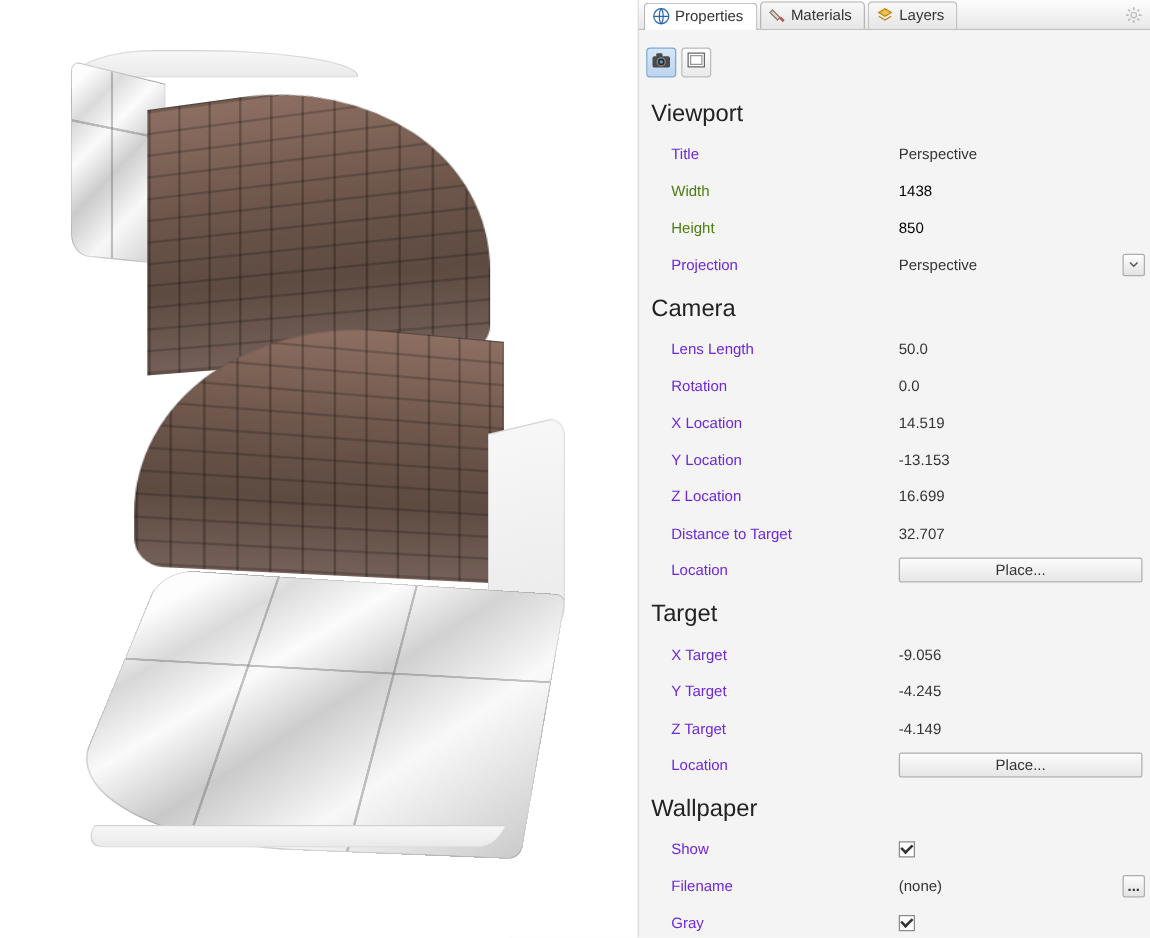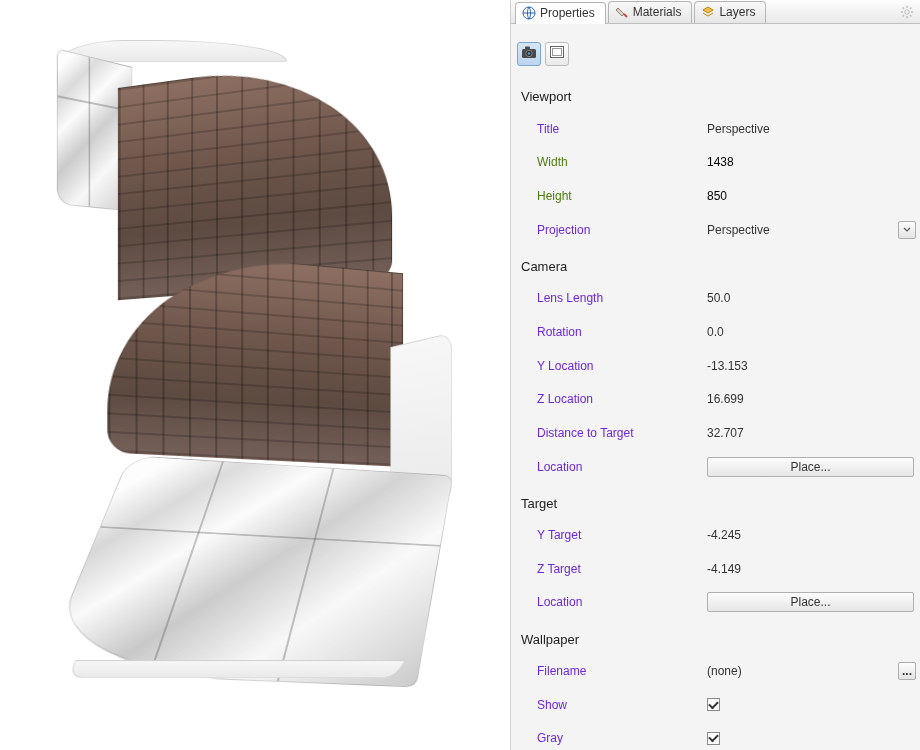--- a/index.html
+++ b/index.html
@@ -8,25 +8,25 @@
   .panel { flex: 1; display: flex; flex-direction: column; background: #f4f4f4; border-left: 1px solid #d0d0d0; justify-content: space-between; }
   .tabs { display: flex; align-items: center; height: 24px; background: linear-gradient(#fdfdfd,#e8e8e8); border-bottom: 1px solid #c0c0c0; padding-left: 4px; gap: 2px; }
   .tab { display: flex; align-items: center; gap: 4px; height: 22px; padding: 0 10px 0 6px; border: 1px solid #b5b5b5; border-bottom: none; background: linear-gradient(#f8f8f8,#e6e6e6); border-radius: 4px 4px 0 0; color: #333; cursor: default; }
   .tab.active { background: #ffffff; font-weight: 500; position: relative; top: 1px; }
   .tab-icon { width: 14px; height: 14px; display: inline-flex; align-items: center; justify-content: center; }
   .spacer { flex: 1; }
   .gear { width: 18px; height: 18px; margin-right: 4px; display: flex; align-items: center; justify-content: center; opacity: 0.5; }
   .toolbar { display: flex; gap: 4px; padding: 6px; }
   .tool-btn { width: 24px; height: 24px; border: 1px solid #bcbcbc; background: linear-gradient(#ffffff,#e9e9e9); border-radius: 3px; display:flex; align-items:center; justify-content:center; }
   .tool-btn.active { background: linear-gradient(#d6e6f7,#bcd5ef); border-color: #7aa7d1; }
-  .group-title { padding: 6px 10px 2px 10px; font-size: 13px; color: #222; }
+  .group-title { padding: 6px 10px 2px 10px; font-size: 19px; color: #222; }
   .prop-row { display: flex; align-items: center; height: 22px; border-bottom: 1px solid #f4f4f4; }
   .prop-label { width: 190px; padding-left: 26px; color: #6d28d9; }
   .prop-label.dim { color: #4d7c0f; }
-  .prop-value { flex: 1; padding-left: 6px; color: #333; display: flex; align-items: center; gap: 4px; }
+  .prop-value { flex: 1; padding-left: 6px; color: #333; display: flex; align-items: center; gap: 4px; margin-left: 12px; }
   .prop-value.dim { color: #000000; }
   .place-btn { flex: 1; height: 20px; margin-right: 6px; border: 1px solid #b0b0b0; background: linear-gradient(#fcfcfc,#e6e6e6); text-align: center; line-height: 18px; border-radius: 2px; }
   .dd-btn, .browse-btn { width: 18px; height: 18px; border: 1px solid #adadad; background: linear-gradient(#fdfdfd,#e3e3e3); display: inline-flex; align-items: center; justify-content: center; border-radius: 2px; margin-left: auto; margin-right: 4px; }
   .chk { width: 13px; height: 13px; border: 1px solid #8a8a8a; background: #fff; display: inline-flex; align-items: center; justify-content: center; }
   .chk.checked::after { content: ""; width: 7px; height: 4px; border-left: 2px solid #333; border-bottom: 2px solid #333; transform: rotate(-45deg); margin-top: -2px; }
 
   
   .wall { position: absolute; left: 50px; top: 40px; width: 420px; height: 650px; }
   .strip { position: absolute; border: 1px solid rgba(0,0,0,0.1); }
   .brick { background:
@@ -165,70 +165,78 @@
   <div class="group-title">Camera</div>
   <div class="prop-row">
     <div class="prop-label">Lens Length</div>
     <div class="prop-value">50.0</div>
   </div>
   <div class="prop-row">
     <div class="prop-label">Rotation</div>
     <div class="prop-value">0.0</div>
   </div>
   <div class="prop-row">
+    <div class="prop-label">X Location</div>
+    <div class="prop-value">14.519</div>
+  </div>
+  <div class="prop-row">
     <div class="prop-label">Y Location</div>
     <div class="prop-value">-13.153</div>
   </div>
   <div class="prop-row">
     <div class="prop-label">Z Location</div>
     <div class="prop-value">16.699</div>
   </div>
   <div class="prop-row">
     <div class="prop-label">Distance to Target</div>
     <div class="prop-value">32.707</div>
   </div>
   <div class="prop-row">
     <div class="prop-label">Location</div>
     <div class="prop-value">
       <div class="place-btn">Place...</div>
     </div>
   </div>
 
   <div class="group-title">Target</div>
   <div class="prop-row">
+    <div class="prop-label">X Target</div>
+    <div class="prop-value">-9.056</div>
+  </div>
+  <div class="prop-row">
     <div class="prop-label">Y Target</div>
     <div class="prop-value">-4.245</div>
   </div>
   <div class="prop-row">
     <div class="prop-label">Z Target</div>
     <div class="prop-value">-4.149</div>
   </div>
   <div class="prop-row">
     <div class="prop-label">Location</div>
     <div class="prop-value">
       <div class="place-btn">Place...</div>
     </div>
   </div>
 
   <div class="group-title">Wallpaper</div>
+  <div class="prop-row">
+    <div class="prop-label">Show</div>
+    <div class="prop-value">
+        <span class="chk checked"></span>
+      </div>
+  </div>
   <div class="prop-row">
     <div class="prop-label">Filename</div>
     <div class="prop-value">
       <span>(none)</span>
       <span class="browse-btn">
         <span style="font-weight:bold;line-height:10px;">...</span>
       </span>
     </div>
   </div>
   <div class="prop-row">
-    <div class="prop-label">Show</div>
+    <div class="prop-label">Gray</div>
     <div class="prop-value">
         <span class="chk checked"></span>
       </div>
   </div>
-  <div class="prop-row">
-    <div class="prop-label">Gray</div>
-    <div class="prop-value">
-        <span class="chk checked"></span>
-      </div>
-  </div>
 
 </div>
 
 </body></html>

